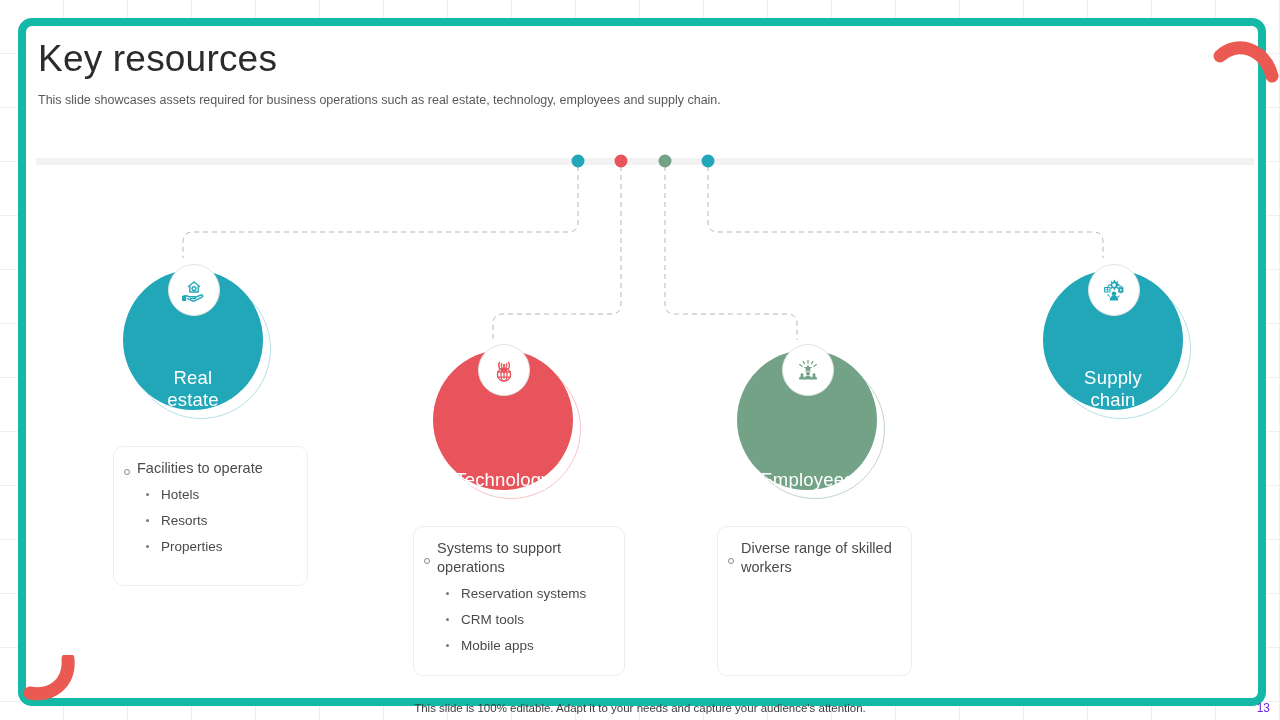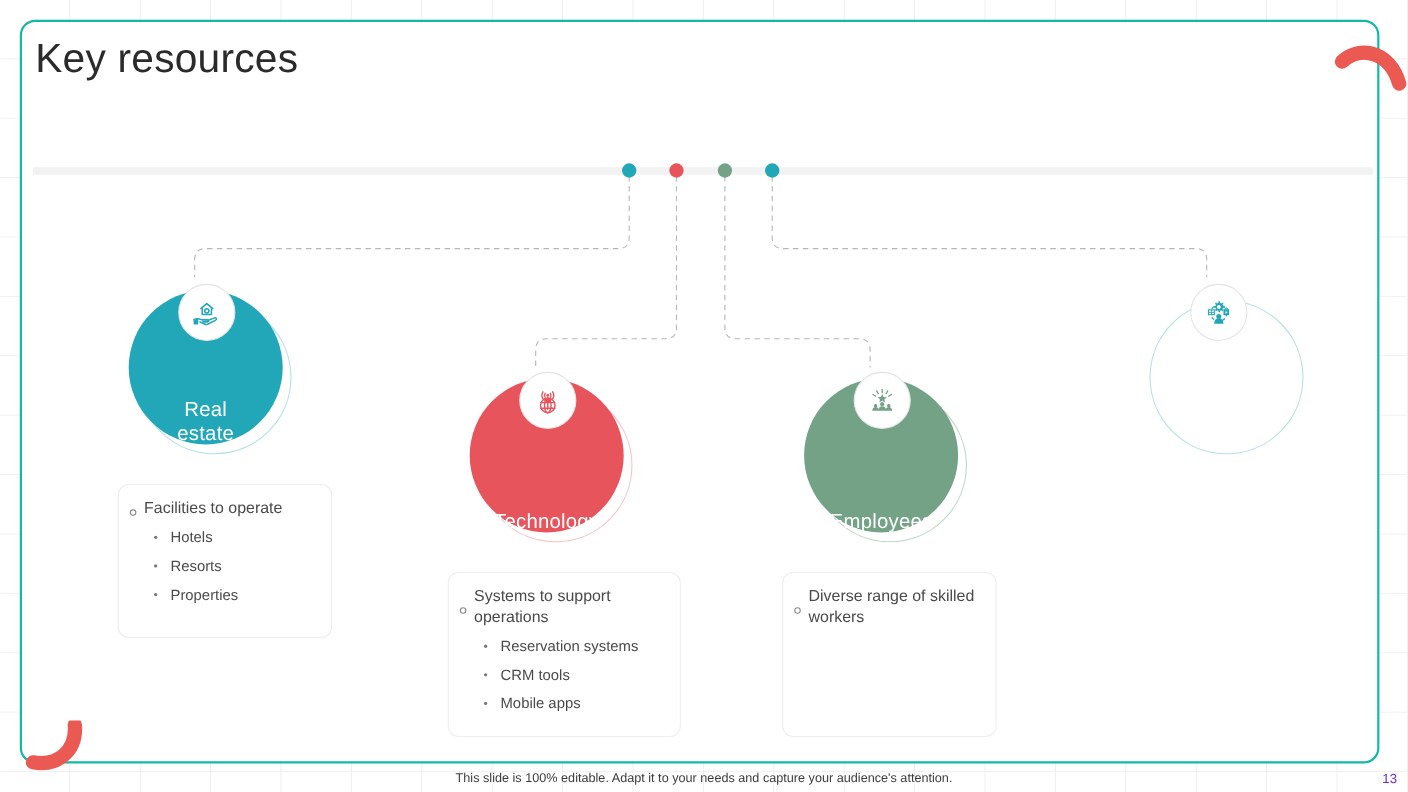--- a/index.html
+++ b/index.html
@@ -19,21 +19,21 @@
     background-size:64px 54px;
     background-position:-1px -1px;
     z-index:0;
   }
   
   #slide{
     position:absolute;
     left:18px;top:18px;
     width:1232px;height:672px;
     background:#ffffff;
-    border:2px solid #14b8a6;
+    border:8px solid #14b8a6;
     border-radius:14px;
     z-index:2;
     overflow:hidden;
   }
   #slide-inner{position:absolute;inset:0;}
 
   .title{
     position:absolute;left:12px;top:12px;
     font-size:37px;font-weight:400;color:#2b2b2b;
     letter-spacing:0.2px;white-space:nowrap;
@@ -126,20 +126,21 @@
 </style>
 </head>
 <body>
 
 <div id="page-grid"></div>
 
 <div id="slide">
   <div id="slide-inner">
 
     <div class="title">Key resources</div>
+    <div class="subtitle">This slide showcases assets required for business operations such as real estate, technology, employees and supply chain.</div>
 
     <div class="rail"></div>
 
     <svg id="connectors" viewBox="0 0 1232 672" xmlns="http://www.w3.org/2000/svg">
       <g fill="none" stroke="#b6b6b6" stroke-width="1" stroke-dasharray="5 4">
 
         <path d="M552,140 L552,196 Q552,206 542,206 L167,206 Q157,206 157,216 L157,232"></path>
 
         <path d="M595,140 L595,278 Q595,288 585,288 L477,288 Q467,288 467,298 L467,314"></path>
 
@@ -269,20 +270,25 @@
       <div class="card" style="left:-10px;top:190px;width:195px;height:150px;">
         <div class="lead">
           <span class="hollow"></span>
           <span>Diverse range of skilled workers</span>
         </div>
       </div>
     </div>
 
     <div class="node" style="left:1007px;top:230px;width:250px;height:330px;">
       <div class="ring" style="left:18px;top:23px;border-color:rgba(34,167,184,.35);"></div>
+      <div class="bigcircle" style="left:10px;top:14px;background:#22a7b8;">
+        <span>
+          <span>Supply</span><br><span>chain</span>
+        </span>
+      </div>
       <div class="badge" style="left:55px;top:8px;">
         <svg width="30" height="30" viewBox="0 0 30 30">
           <circle cx="15" cy="15.6" r="7.4" fill="none" stroke="#22a7b8" stroke-width="1.1" stroke-dasharray="3 2.4"></circle>
           <g fill="#22a7b8">
             <path d="M15,4.6 l1.1,.6 .1,1.3 1.2,.5 .9,-.9 1,1 -.9,.9 .5,1.2 1.3,.1 0,1.4 -1.3,.1 -.5,1.2 .9,.9 -1,1 -.9,-.9 -1.2,.5 -.1,1.3 -1.4,0 -.1,-1.3 -1.2,-.5 -.9,.9 -1,-1 .9,-.9 -.5,-1.2 -1.3,-.1 0,-1.4 1.3,-.1 .5,-1.2 -.9,-.9 1,-1 .9,.9 1.2,-.5 .1,-1.3 z"></path>
           </g>
           <circle cx="15" cy="10.1" r="1.8" fill="#ffffff"></circle>
           <g fill="#22a7b8">
             <rect x="5.1" y="12.1" width="6.4" height="5.4" rx="0.6"></rect>
             <rect x="6.1" y="13.2" width="1.9" height="1.3" fill="#ffffff"></rect>

